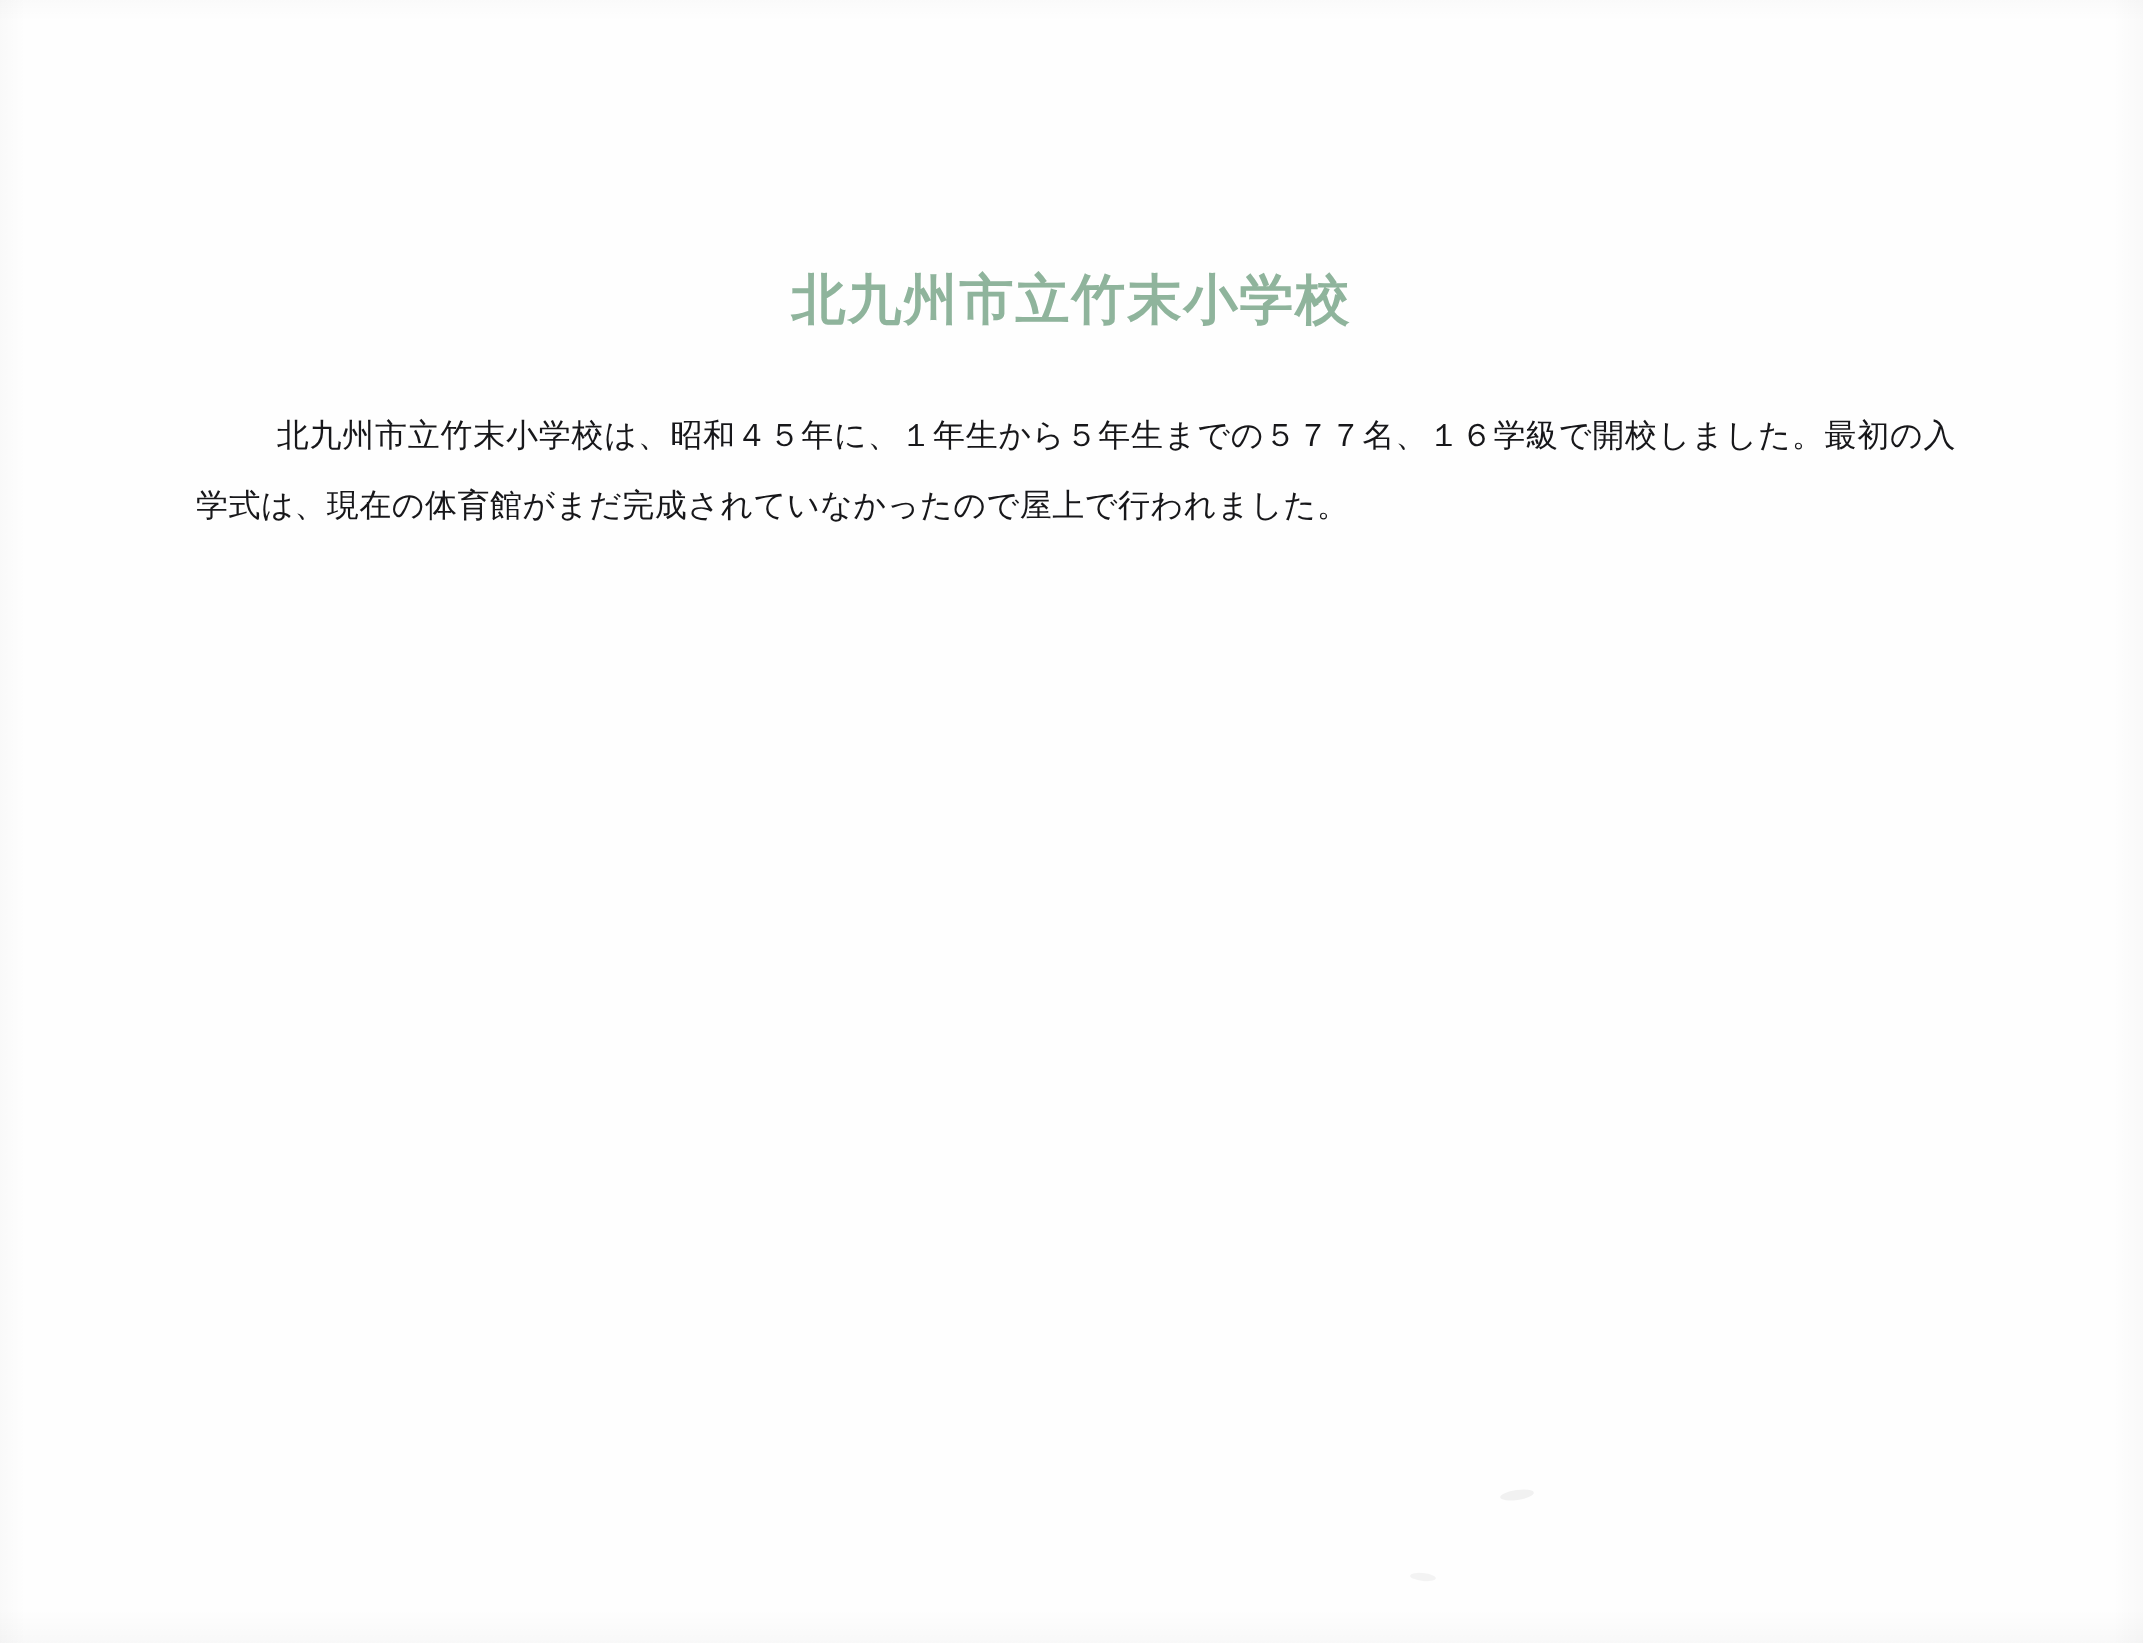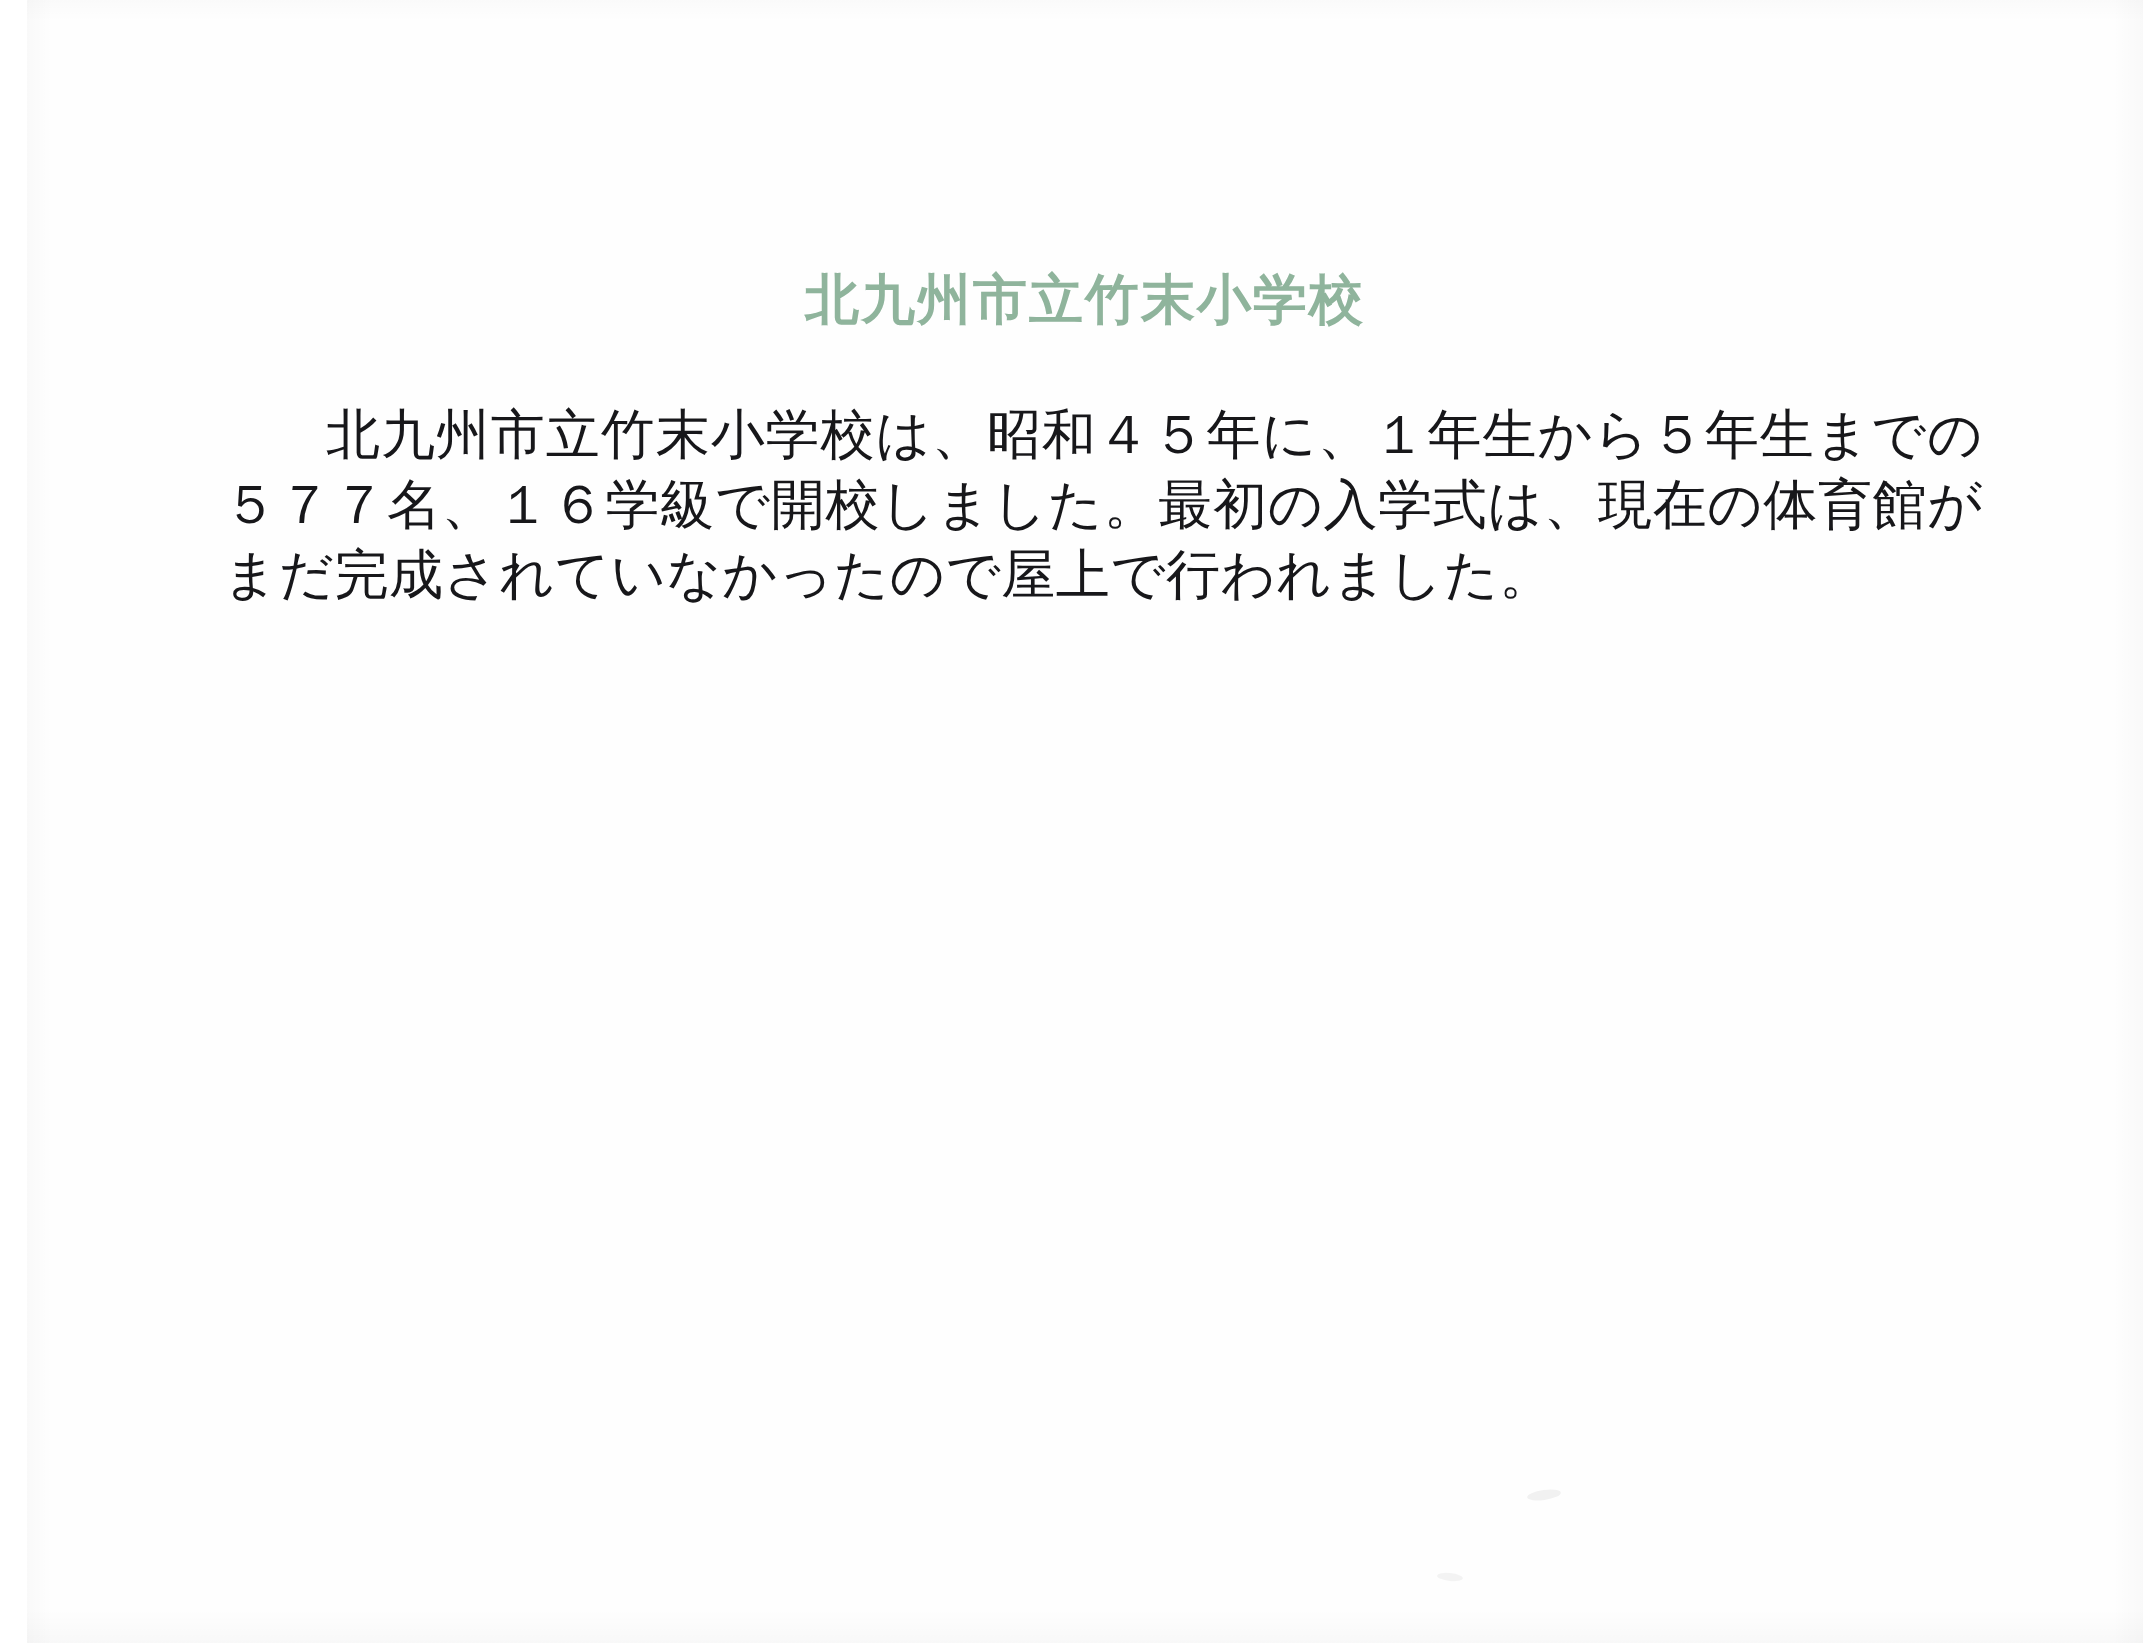--- a/index.html
+++ b/index.html
@@ -14,21 +14,20 @@
     font-family: "DejaVu Sans", "Liberation Sans", sans-serif;
     color: #1c1c1c;
     overflow: hidden;
     position: relative;
   }
   .page {
     position: absolute;
     inset: 0;
     background: #fefefe;
     padding: 0;
-    margin-left: 27px;
   }
   
   .page::before {
     content: "";
     position: absolute;
     inset: 0;
     background:
       linear-gradient(to right, rgba(0,0,0,0.018) 0px, rgba(0,0,0,0) 26px),
       linear-gradient(to left, rgba(0,0,0,0.02) 0px, rgba(0,0,0,0) 30px),
       linear-gradient(to bottom, rgba(0,0,0,0.015) 0px, rgba(0,0,0,0) 22px),
@@ -45,21 +44,21 @@
     font-weight: 700;
     letter-spacing: 2px;
     color: #8fb49c;
     font-family: "DejaVu Sans", "Liberation Sans", sans-serif;
   }
   .body-text {
     position: absolute;
     top: 400px;
     left: 196px;
     width: 1760px;
-    font-size: 54px;
+    font-size: 32px;
     line-height: 70px;
     color: #17171a;
     letter-spacing: 0.5px;
     text-align: justify;
     text-justify: inter-character;
   }
   .para {
     margin: 0 0 0 0;
     text-indent: 48px;
   }

